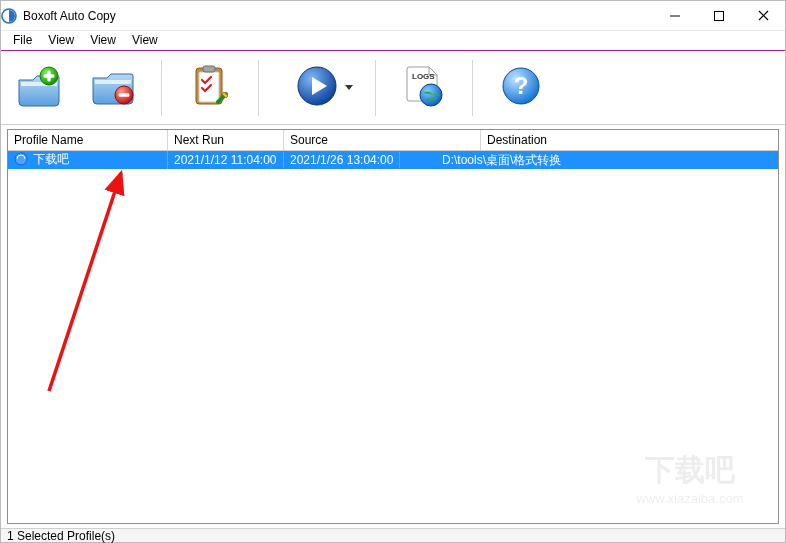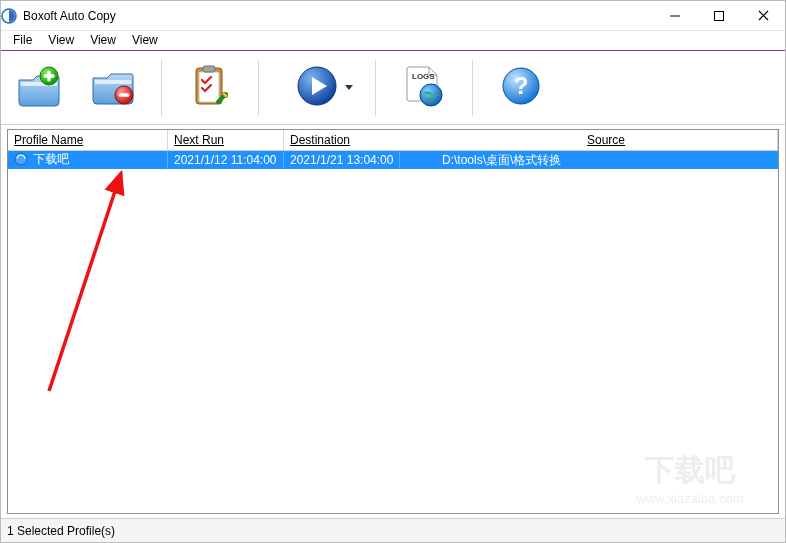--- a/index.html
+++ b/index.html
@@ -73,21 +73,20 @@
     border: 1px solid #8e8e8e;
     margin: 4px 6px 4px 6px;
     display: flex; flex-direction: column;
     overflow: hidden;
     background: #fff;
   }
   .list-header {
     display: flex;
     background: #fff;
     border-bottom: 1px solid #d0d0d0;
-    text-decoration: underline;
   }
   .col {
     padding: 3px 6px;
     font-size: 12px;
     border-right: 1px solid #d6d6d6;
     white-space: nowrap;
     overflow: hidden;
   }
   .c0 { width: 160px; }
   .c1 { width: 116px; }
@@ -106,21 +105,21 @@
     padding: 1px 6px;
     white-space: nowrap; overflow: hidden;
     border-right: 1px solid rgba(255,255,255,0.25);
   }
   .row .cell.c4 { border-right: none; margin-left: 36px; }
   .row-icon {
     width: 14px; height: 14px; margin-right: 2px; vertical-align: middle;
   }
   
   .statusbar {
-    height: 24px;
+    height: 14px;
     border-top: 1px solid #cfcfcf;
     display: flex; align-items: center;
     padding: 0 6px;
     font-size: 12px;
     background: #f5f5f5;
   }
   
   .annotation {
     position: absolute;
     left: 0; top: 0; width: 100%; height: 100%;
@@ -289,36 +288,36 @@
           <text x="21" y="29" text-anchor="middle" font-size="24" font-weight="bold" fill="#fff">?</text>
         </svg>
       </span>
     </div>
   </div>
 
   <div class="list-area">
     <div class="list-header">
       <div class="col c0">Profile Name</div>
       <div class="col c2">Next Run</div>
+      <div class="col c3">Source</div>
       <div class="col c4">Destination</div>
-      <div class="col c3">Source</div>
     </div>
     <div class="list-rows">
       <div class="row selected">
         <div class="cell c0">
           <span class="row-icon">
             <svg width="14" height="14" viewBox="0 0 14 14">
                 <circle cx="7" cy="7" r="6" fill="#4aa3ff" stroke="#1166bb"></circle>
                 <path d="M3 7 a4 4 0 0 1 8 0" fill="none" stroke="#fff" stroke-width="1"></path>
               </svg>
           </span>
           <span>下载吧</span>
         </div>
         <div class="cell c1">2021/1/12 11:04:00</div>
-        <div class="cell c2">2021/1/21 13:04:00</div>
+        <div class="cell c2">2021/1/26 13:04:00</div>
         <div class="cell c4">D:\tools\桌面\格式转换</div>
       </div>
     </div>
   </div>
 
   <div class="statusbar">
     <span>1 Selected Profile(s)</span>
   </div>
 
   <svg class="annotation" width="786" height="543">

